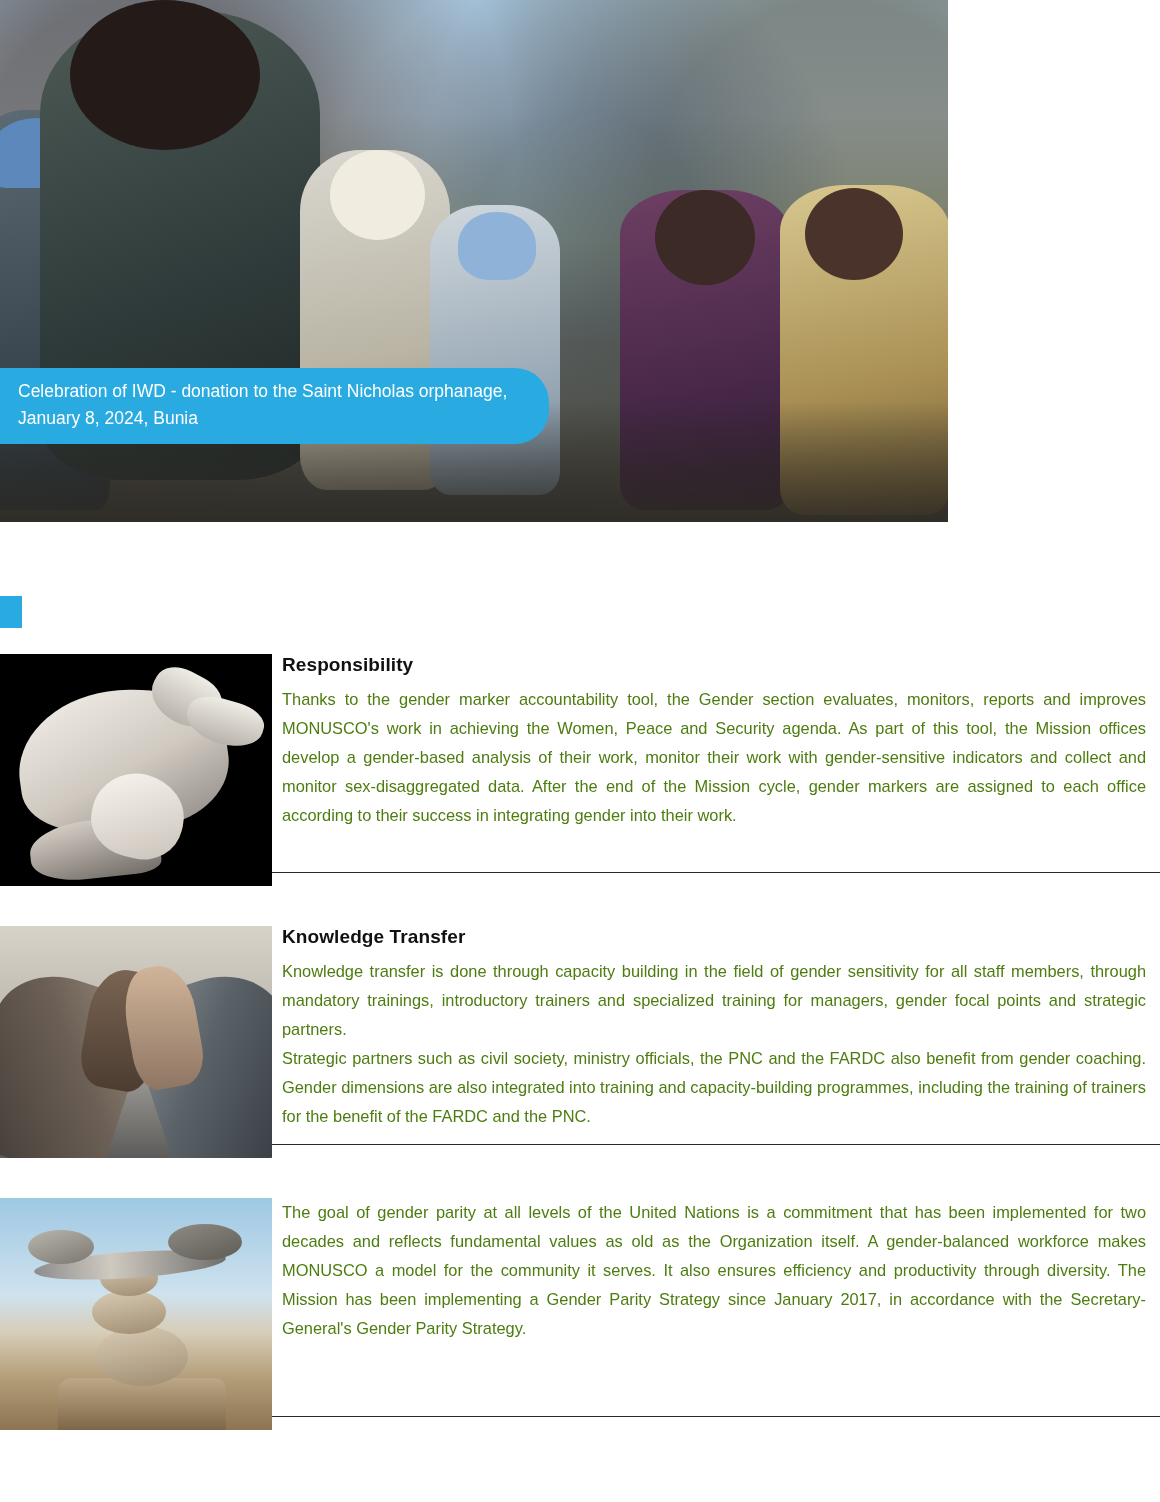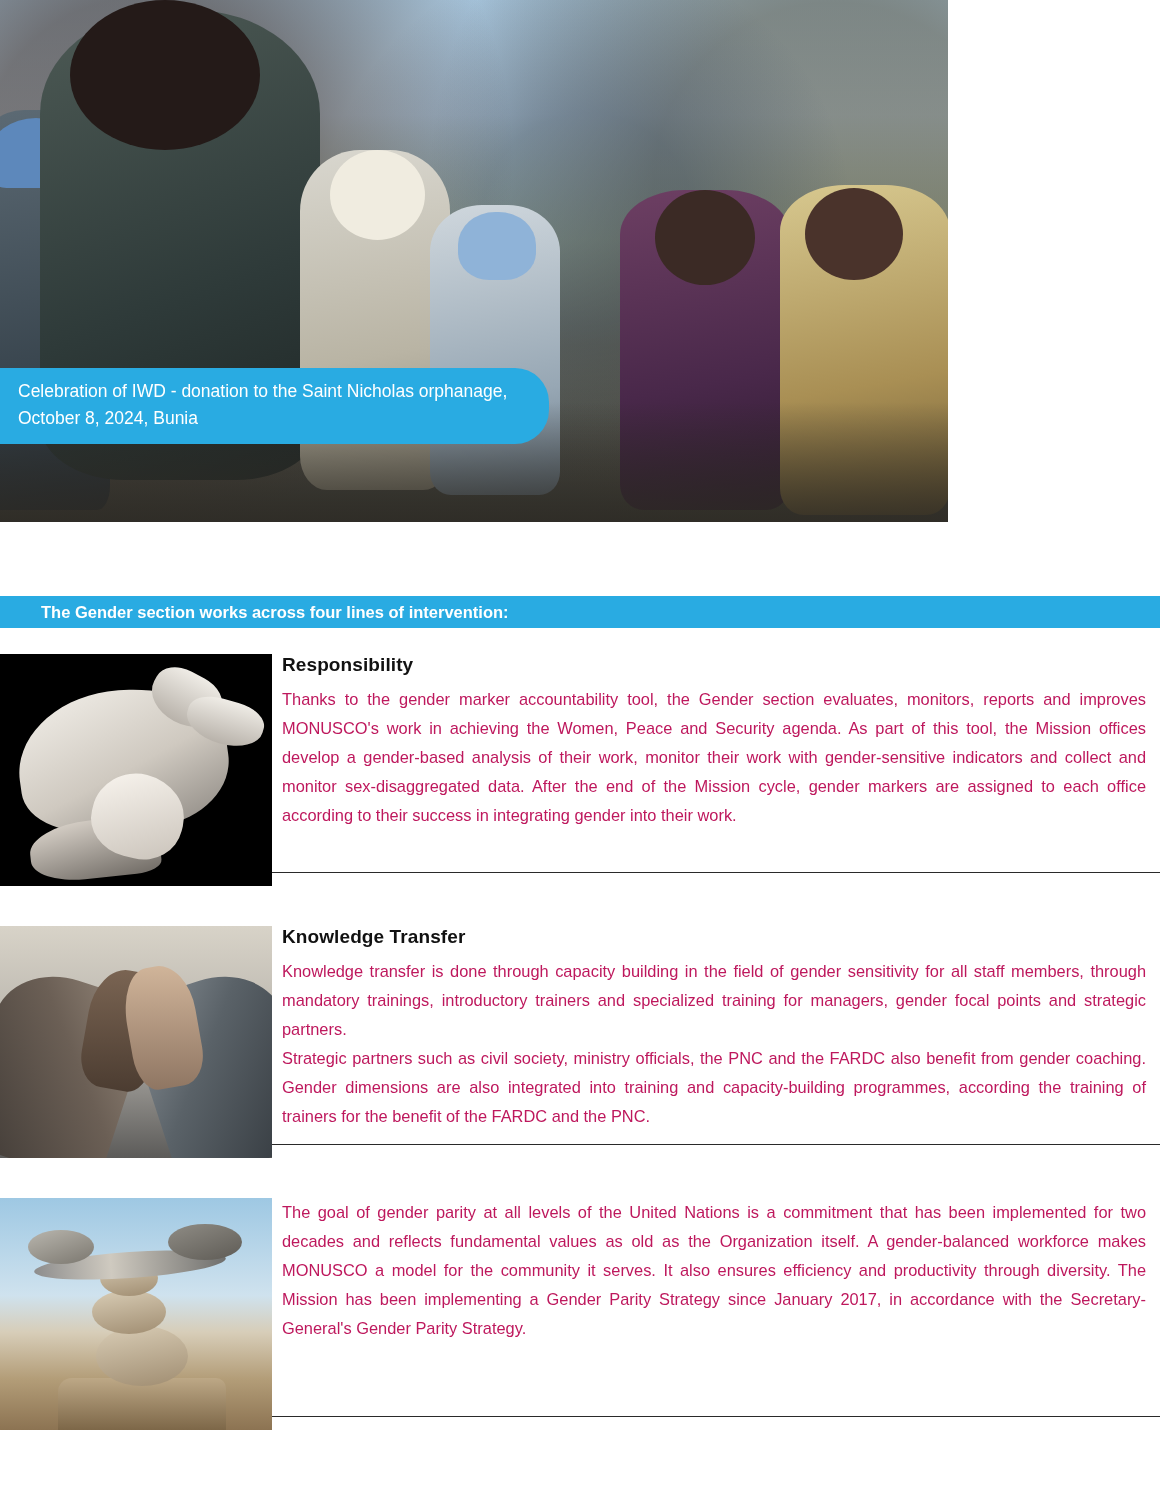--- a/index.html
+++ b/index.html
@@ -134,21 +134,21 @@
     font-size: 19px;
     font-weight: bold;
     color: #111111;
     margin: 0 0 9px 0;
     letter-spacing: 0.1px;
   }
   .block-text {
     font-size: 16.4px;
     line-height: 29px;
     text-align: justify;
-    color: #be185d;
+    color: #4d7c0f;
     margin: 0;
   }
   .block-text + .block-text { margin-top: 0; }
 
   
   .thumb-hands {
     position: absolute; inset: 0;
     background: #000000;
   }
   .th-palm {
@@ -250,27 +250,26 @@
     <div class="hero-shape s4b"></div>
     <div class="hero-shape s5"></div>
     <div class="hero-shape s5b"></div>
     <div class="hero-shape s6"></div>
     <div class="hero-shape s6b"></div>
     <div class="hero-shape s6c"></div>
     <div class="hero-ground"></div>
   </div>
   <div class="hero-caption">
     <div>Celebration of IWD - donation to the Saint Nicholas orphanage,</div>
-    <div>October 8, 2024, Bunia</div>
+    <div>January 8, 2024, Bunia</div>
   </div>
 </div>
 
 <div class="section-bar">
   <div class="bar-tick"></div>
-  <div class="bar-sub">The Gender section works across four lines of intervention:</div>
 </div>
 
 <div class="block">
   <div class="thumb">
     <div class="thumb-hands">
       <div class="th-palm"></div>
       <div class="th-finger th-f1"></div>
       <div class="th-finger th-f2"></div>
       <div class="th-babyarm"></div>
       <div class="th-baby"></div>
@@ -287,21 +286,21 @@
     <div class="thumb-clasp">
       <div class="tc-armL"></div>
       <div class="tc-armR"></div>
       <div class="tc-handL"></div>
       <div class="tc-handR"></div>
     </div>
   </div>
   <div class="body">
     <h3 class="block-title">Knowledge Transfer</h3>
     <p class="block-text">Knowledge transfer is done through capacity building in the field of gender sensitivity for all staff members, through mandatory trainings, introductory trainers and specialized training for managers, gender focal points and strategic partners.</p>
-    <p class="block-text">Strategic partners such as civil society, ministry officials, the PNC and the FARDC also benefit from gender coaching. Gender dimensions are also integrated into training and capacity-building programmes, according the training of trainers for the benefit of the FARDC and the PNC.</p>
+    <p class="block-text">Strategic partners such as civil society, ministry officials, the PNC and the FARDC also benefit from gender coaching. Gender dimensions are also integrated into training and capacity-building programmes, including the training of trainers for the benefit of the FARDC and the PNC.</p>
   </div>
 </div>
 
 <div class="block">
   <div class="thumb">
     <div class="thumb-stones">
       <div class="st st-base"></div>
       <div class="st st-1"></div>
       <div class="st st-2"></div>
       <div class="st st-3"></div>

